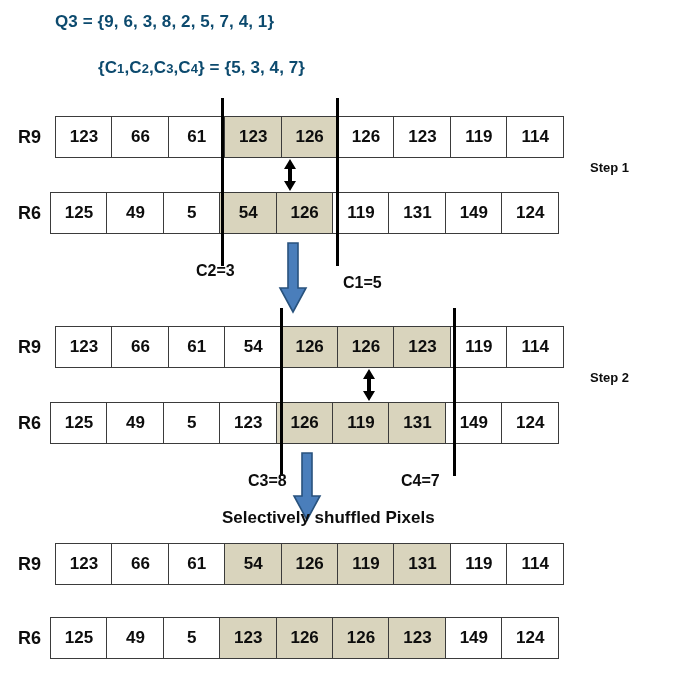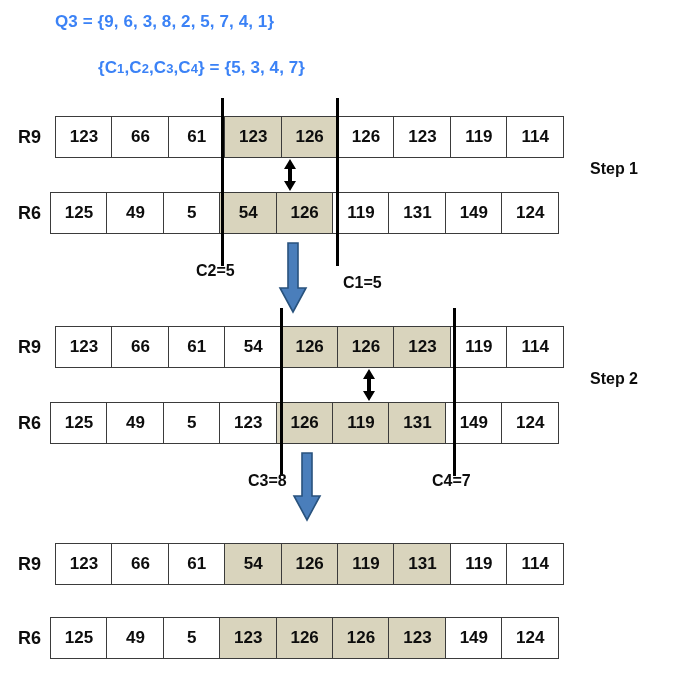--- a/index.html
+++ b/index.html
@@ -16,21 +16,21 @@
     height: 677px;
     background: #ffffff;
     overflow: hidden;
   }
 
   
   .formula {
     position: absolute;
     font-size: 17px;
     font-weight: bold;
-    color: #3b82f6;
+    color: #0c4a6e;
     letter-spacing: 0.1px;
     white-space: nowrap;
   }
   .formula .sub {
     font-size: 13px;
   }
 
   
   .rowblock {
     position: absolute;
@@ -59,21 +59,21 @@
     position: absolute;
     font-size: 18px;
     font-weight: bold;
     color: #0d0d0d;
     line-height: 42px;
   }
 
   
   .steplabel {
     position: absolute;
-    font-size: 16px;
+    font-size: 13px;
     font-weight: bold;
     color: #0d0d0d;
     white-space: nowrap;
   }
 
   
   .vline {
     position: absolute;
     width: 3.4px;
     background: #000000;
@@ -137,21 +137,21 @@
       <div class="cell" style="width: 58px;">124</div>
     </div>
 
   <div class="vline" style="left:221px; top:98px; height:168px;"></div>
   <div class="vline" style="left:336px; top:98px; height:168px;"></div>
 
   <svg class="swaparrow" style="left:280px; top:158px;" width="20" height="34" viewBox="0 0 20 34">
     <path d="M10 1 L16 11 L12 11 L12 23 L16 23 L10 33 L4 23 L8 23 L8 11 L4 11 Z" fill="#000000"></path>
   </svg>
 
-  <div class="clabel" style="left:196px; top:262px;">C2=5</div>
+  <div class="clabel" style="left:196px; top:262px;">C2=3</div>
   <div class="clabel" style="left:343px; top:262px;margin-top:12px;">C1=5</div>
 
   <div class="steplabel" style="left:590px; top:160px;">Step 1</div>
 
   <svg class="bluearrow" style="left:277px; top:242px;" width="32" height="72" viewBox="0 0 32 72">
     <path d="M11 1 L21 1 L21 46 L29 46 L16 70 L3 46 L11 46 Z" fill="#4a7ebb" stroke="#28527d" stroke-width="1.6"></path>
   </svg>
 
   <div class="rowlabel" style="left:18px; top:326px;">R9</div>
   <div class="rowblock" id="s2r9" style="left:55px; top:326px;">
@@ -180,28 +180,29 @@
     </div>
 
   <div class="vline" style="left:280px; top:308px; height:168px;"></div>
   <div class="vline" style="left:453px; top:308px; height:168px;"></div>
 
   <svg class="swaparrow" style="left:359px; top:368px;" width="20" height="34" viewBox="0 0 20 34">
     <path d="M10 1 L16 11 L12 11 L12 23 L16 23 L10 33 L4 23 L8 23 L8 11 L4 11 Z" fill="#000000"></path>
   </svg>
 
   <div class="clabel" style="left:248px; top:472px;">C3=8</div>
-  <div class="clabel" style="left:432px; top:472px;">C4=7</div>
+  <div class="clabel" style="left:401px; top:472px;">C4=7</div>
 
   <div class="steplabel" style="left:590px; top:370px;">Step 2</div>
 
   <svg class="bluearrow" style="left:291px; top:452px;" width="32" height="70" viewBox="0 0 32 70">
     <path d="M11 1 L21 1 L21 44 L29 44 L16 68 L3 44 L11 44 Z" fill="#4a7ebb" stroke="#28527d" stroke-width="1.6"></path>
   </svg>
 
+  <div class="caption" style="left:222px; top:508px;">Selectively shuffled Pixels</div>
 
   <div class="rowlabel" style="left:18px; top:543px;">R9</div>
   <div class="rowblock" id="rsr9" style="left:55px; top:543px;">
       <div class="cell" style="width: 58px;">123</div>
       <div class="cell" style="width: 58px;">66</div>
       <div class="cell" style="width: 58px;">61</div>
       <div class="cell hl" style="width: 58px;">54</div>
       <div class="cell hl" style="width: 58px;">126</div>
       <div class="cell hl" style="width: 58px;">119</div>
       <div class="cell hl" style="width: 58px;">131</div>

